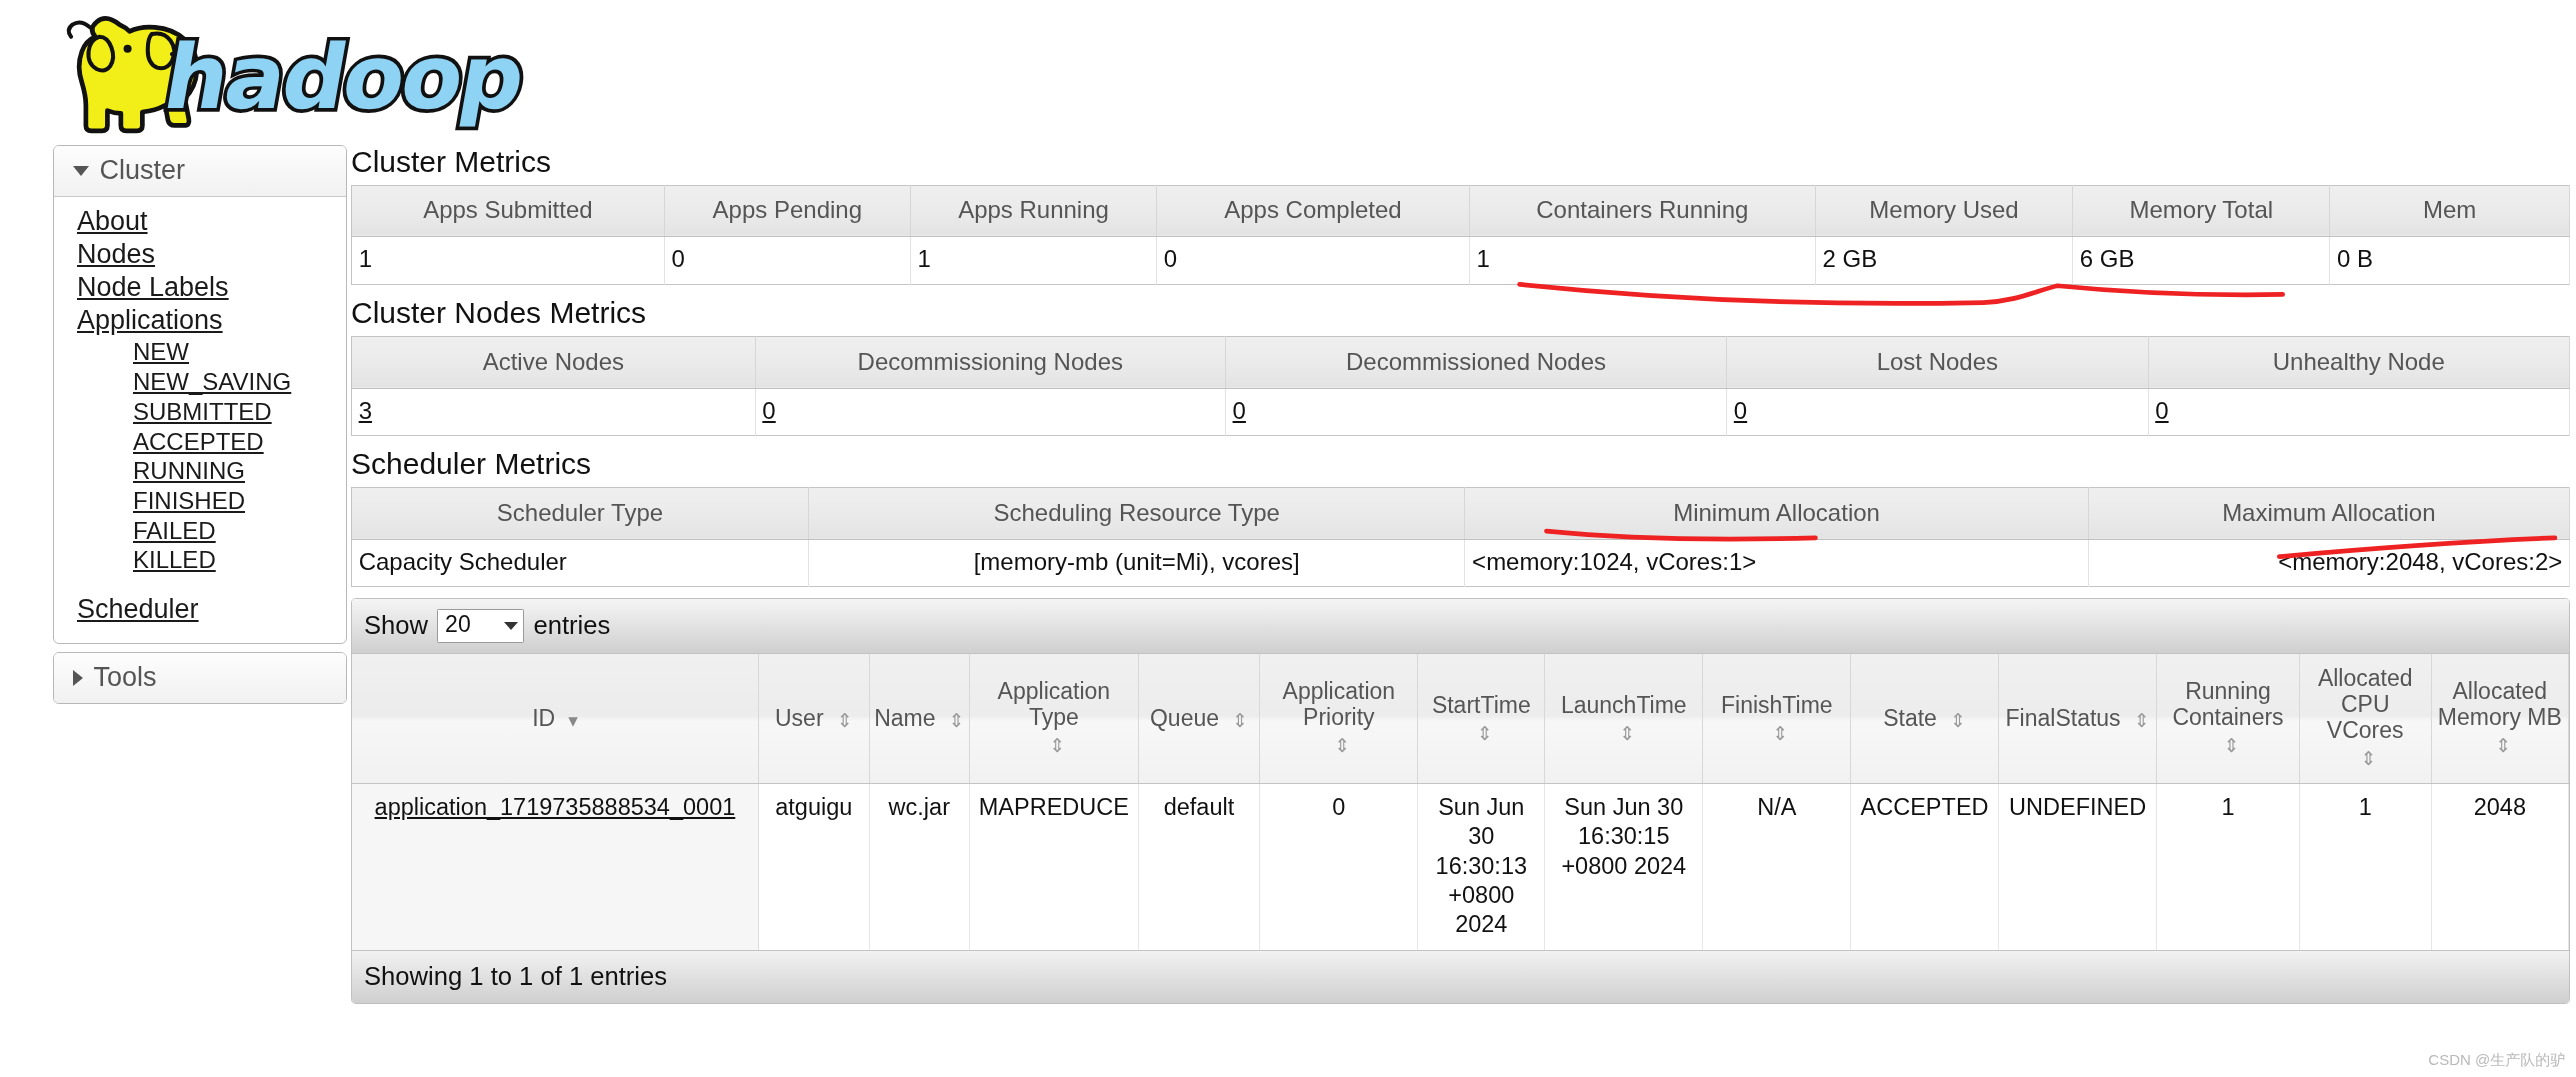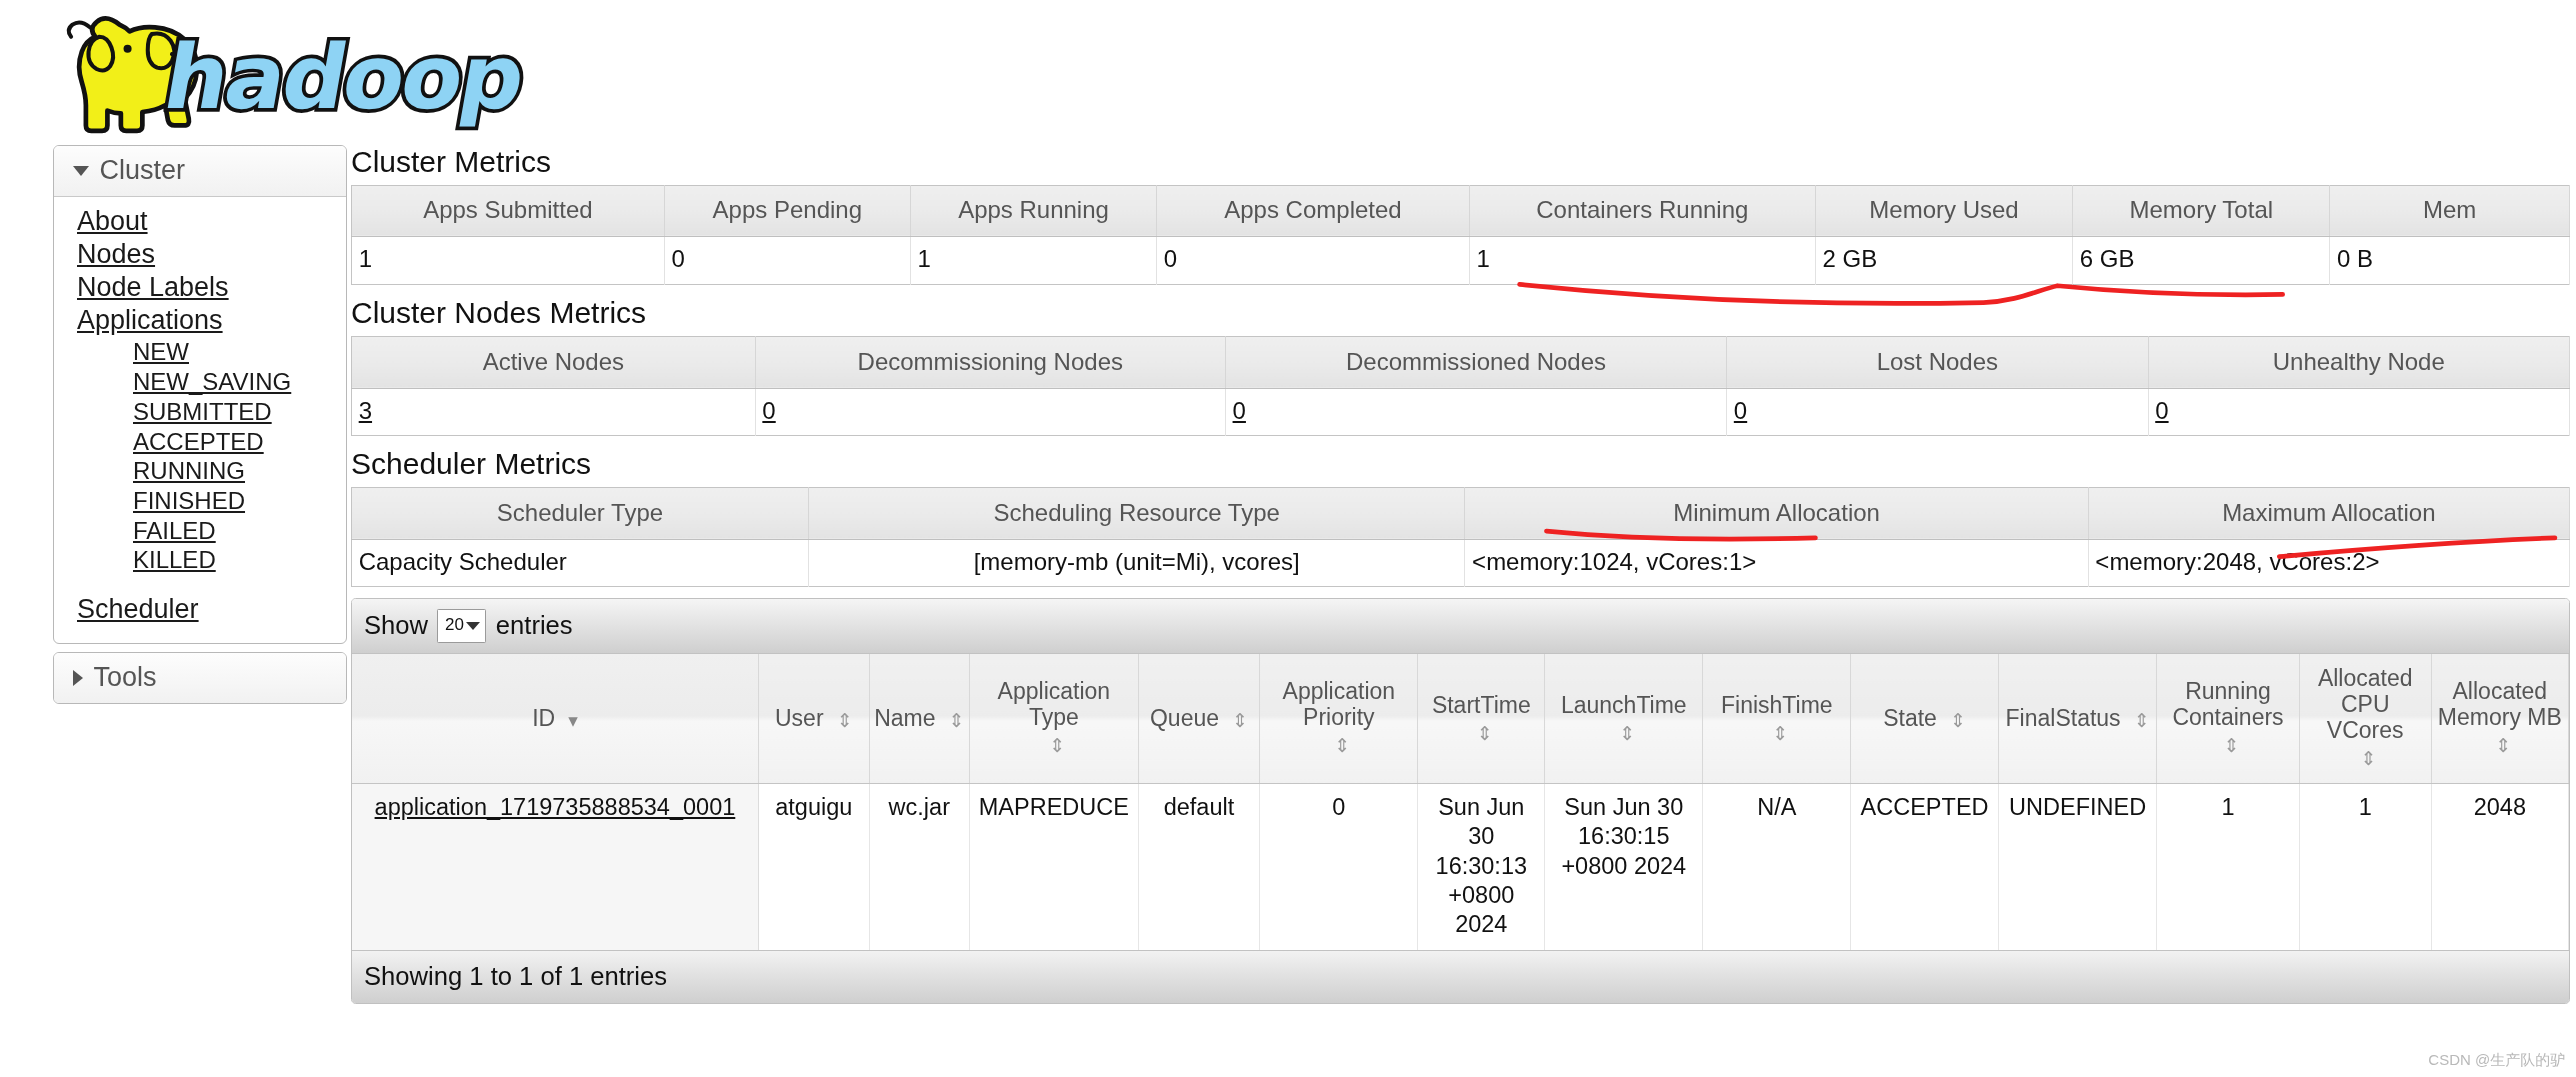--- a/index.html
+++ b/index.html
@@ -155,24 +155,24 @@
     align-items: center;
     gap: 9.4px;
   }
   .dt-select {
     display: inline-flex;
     align-items: center;
     background: #fff;
     border: 0.7px solid #9a9a9a;
     border-radius: 1.3px;
     padding: 1.3px 5.4px 2.7px 6.7px;
-    font-size: 17px;
+    font-size: 23px;
     line-height: 1;
     height: 34px;
-    gap: 2px;
+    gap: 33px;
   }
   .dt-select .chev {
     width: 0; height: 0;
     border-left: 7.4px solid transparent;
     border-right: 7.4px solid transparent;
     border-top: 8.7px solid #333;
     margin-top: 2.7px;
   }
 
   table.apps {
@@ -393,21 +393,21 @@
             <th>Scheduling Resource Type</th>
             <th>Minimum Allocation</th>
             <th>Maximum Allocation</th>
           </tr>
         </thead>
         <tbody>
           <tr>
             <td>Capacity Scheduler</td>
             <td style="text-align:center">[memory-mb (unit=Mi), vcores]</td>
             <td style="text-align:left">&lt;memory:1024, vCores:1&gt;</td>
-            <td style="text-align:left">&lt;memory:2048, vCores:2&gt;</td>
+            <td style="text-align:right">&lt;memory:2048, vCores:2&gt;</td>
           </tr>
         </tbody>
       </table>
 
       <div class="dt-wrap">
 
         <div class="dt-top">
           <span>Show</span>
           <span class="dt-select">
             <span>20</span>

